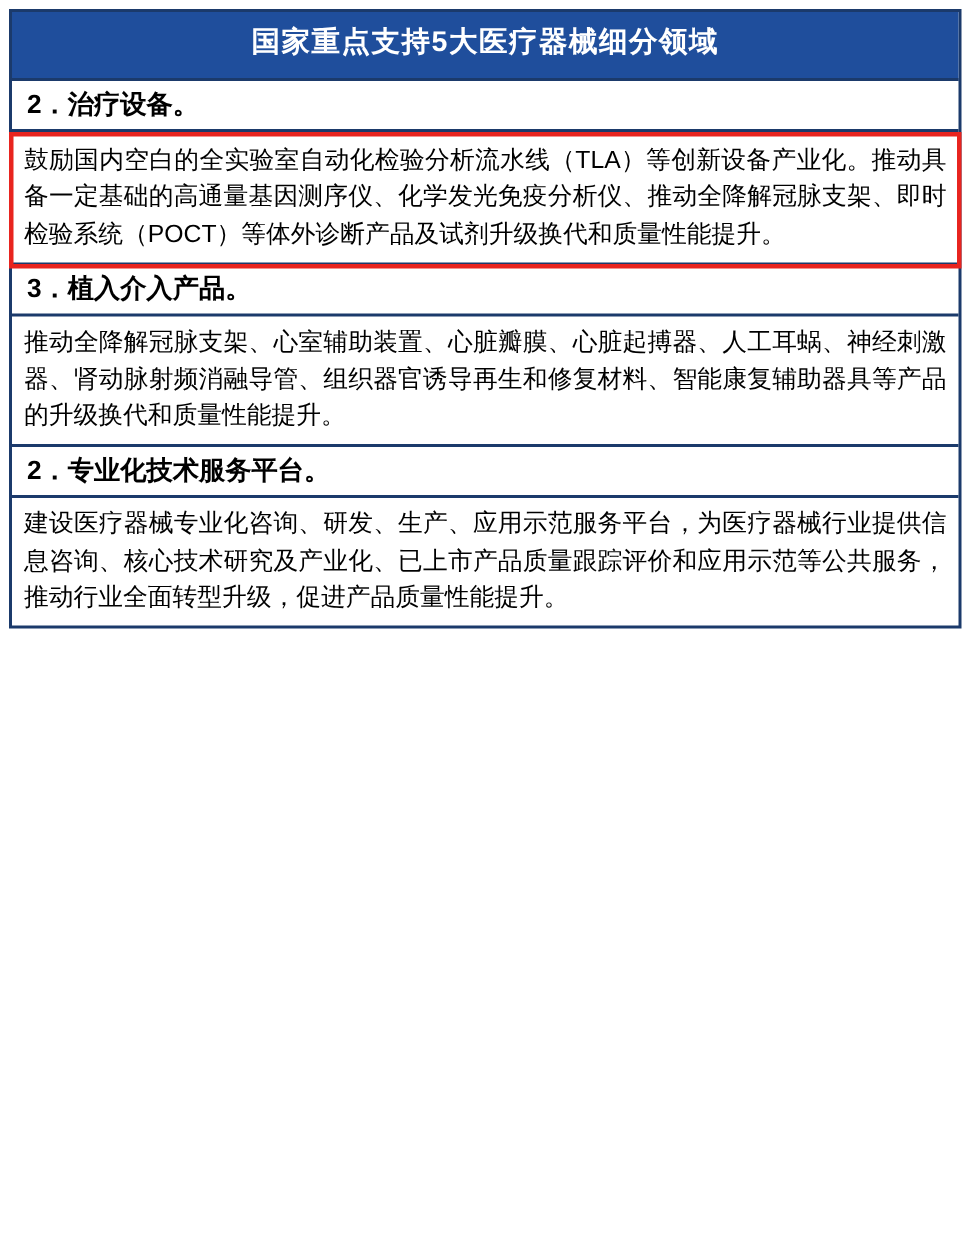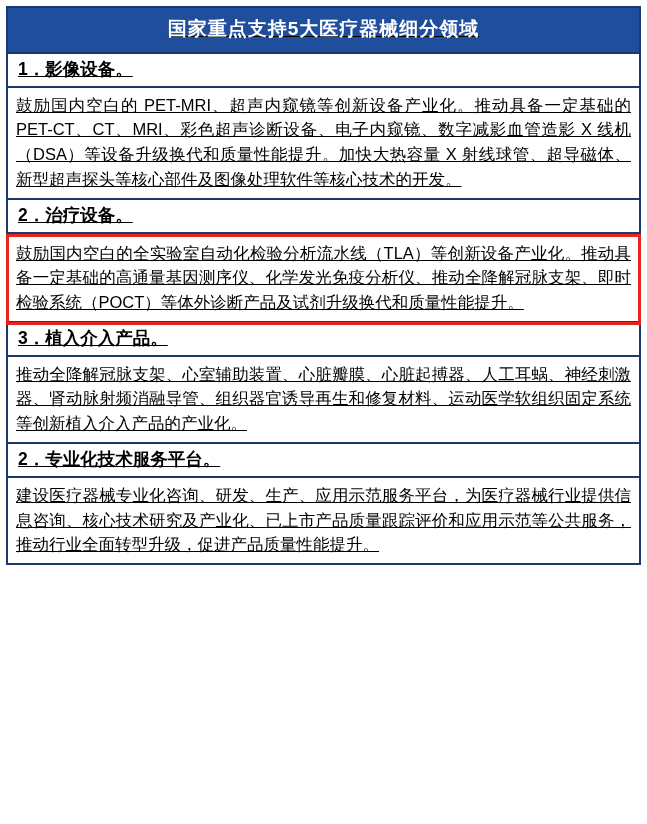--- a/index.html
+++ b/index.html
@@ -13,21 +13,20 @@
     font-family: "Liberation Sans", sans-serif;
     color: #000000;
   }
   .doc {
     width: 647px;
     height: 824px;
     box-sizing: border-box;
     padding: 6px 6px 6px 6px;
     background: #ffffff;
     position: relative;
-    text-decoration: underline;
   }
   .table {
     border: 2px solid #1b3a6b;
     border-collapse: collapse;
     width: 635px;
     box-sizing: border-box;
     background: #ffffff;
   }
   .title-bar {
     background: #1f4e9c;
@@ -69,36 +68,32 @@
   }
 </style>
 </head>
 <body>
 
 <div class="doc">
   <div class="table">
 
     <div class="title-bar">国家重点支持5大医疗器械细分领域</div>
 
-    <div class="section">
-      <div class="sec-head">1．影像设备。</div>
-      <div class="sec-body">鼓励国内空白的 PET-MRI、超声内窥镜等创新设备产业化。推动具备一定基础的 PET-CT、CT、MRI、彩色超声诊断设备、电子内窥镜、数字减影血管造影 X 线机（DSA）等设备升级换代和质量性能提升。加快大热容量 X 射线球管、超导磁体、新型超声探头等核心部件及图像处理软件等核心技术的开发。</div>
-    </div>
 
     <div class="section">
       <div class="sec-head">2．治疗设备。</div>
     </div>
 
     <div class="section highlight">
       <div class="sec-body">鼓励国内空白的全实验室自动化检验分析流水线（TLA）等创新设备产业化。推动具备一定基础的高通量基因测序仪、化学发光免疫分析仪、推动全降解冠脉支架、即时检验系统（POCT）等体外诊断产品及试剂升级换代和质量性能提升。</div>
     </div>
 
     <div class="section">
       <div class="sec-head">3．植入介入产品。</div>
-      <div class="sec-body">推动全降解冠脉支架、心室辅助装置、心脏瓣膜、心脏起搏器、人工耳蜗、神经刺激器、肾动脉射频消融导管、组织器官诱导再生和修复材料、运动医学软组织固定系统等创新植入介入产品的产业化。</div>
+      <div class="sec-body">推动全降解冠脉支架、心室辅助装置、心脏瓣膜、心脏起搏器、人工耳蜗、神经刺激器、肾动脉射频消融导管、组织器官诱导再生和修复材料、智能康复辅助器具等产品的升级换代和质量性能提升。</div>
     </div>
 
     <div class="section">
       <div class="sec-head">2．专业化技术服务平台。</div>
       <div class="sec-body">建设医疗器械专业化咨询、研发、生产、应用示范服务平台，为医疗器械行业提供信息咨询、核心技术研究及产业化、已上市产品质量跟踪评价和应用示范等公共服务，推动行业全面转型升级，促进产品质量性能提升。</div>
     </div>
 
   </div>
 </div>
 

